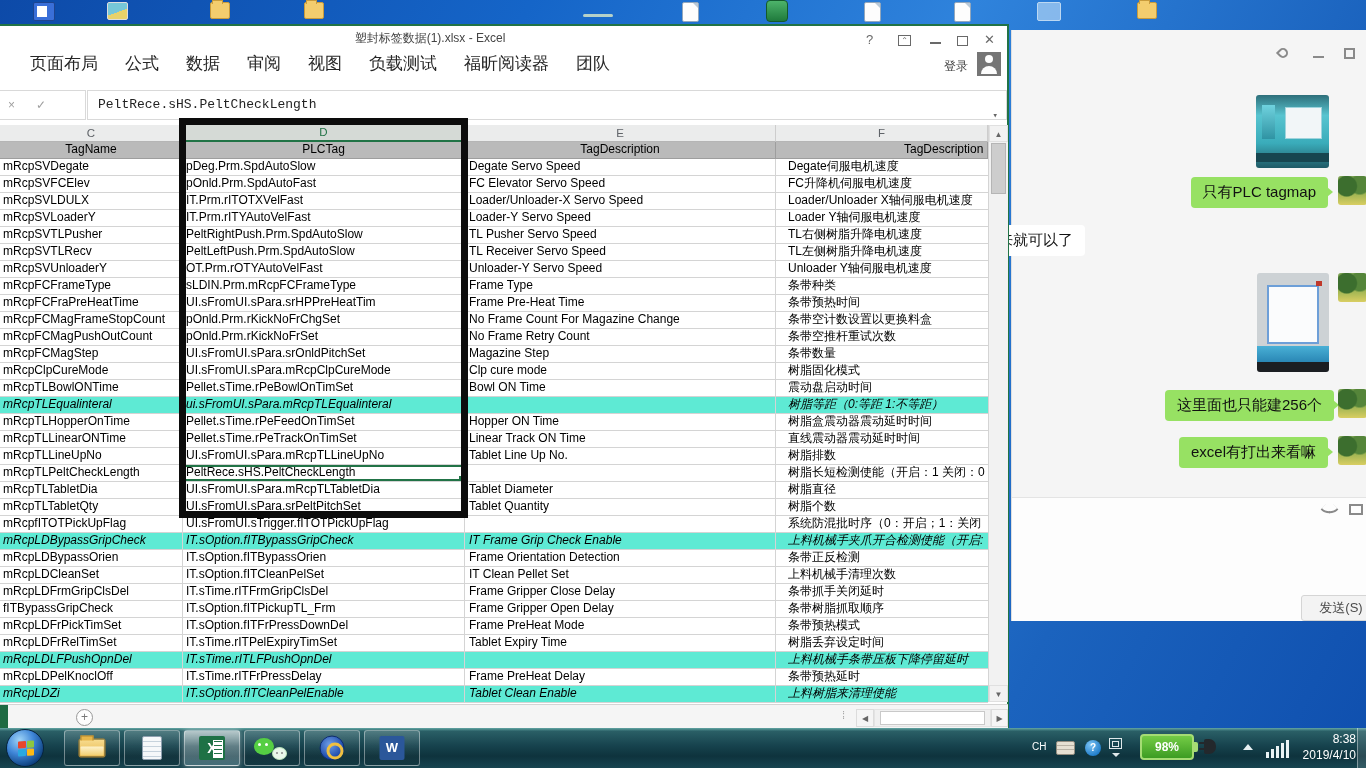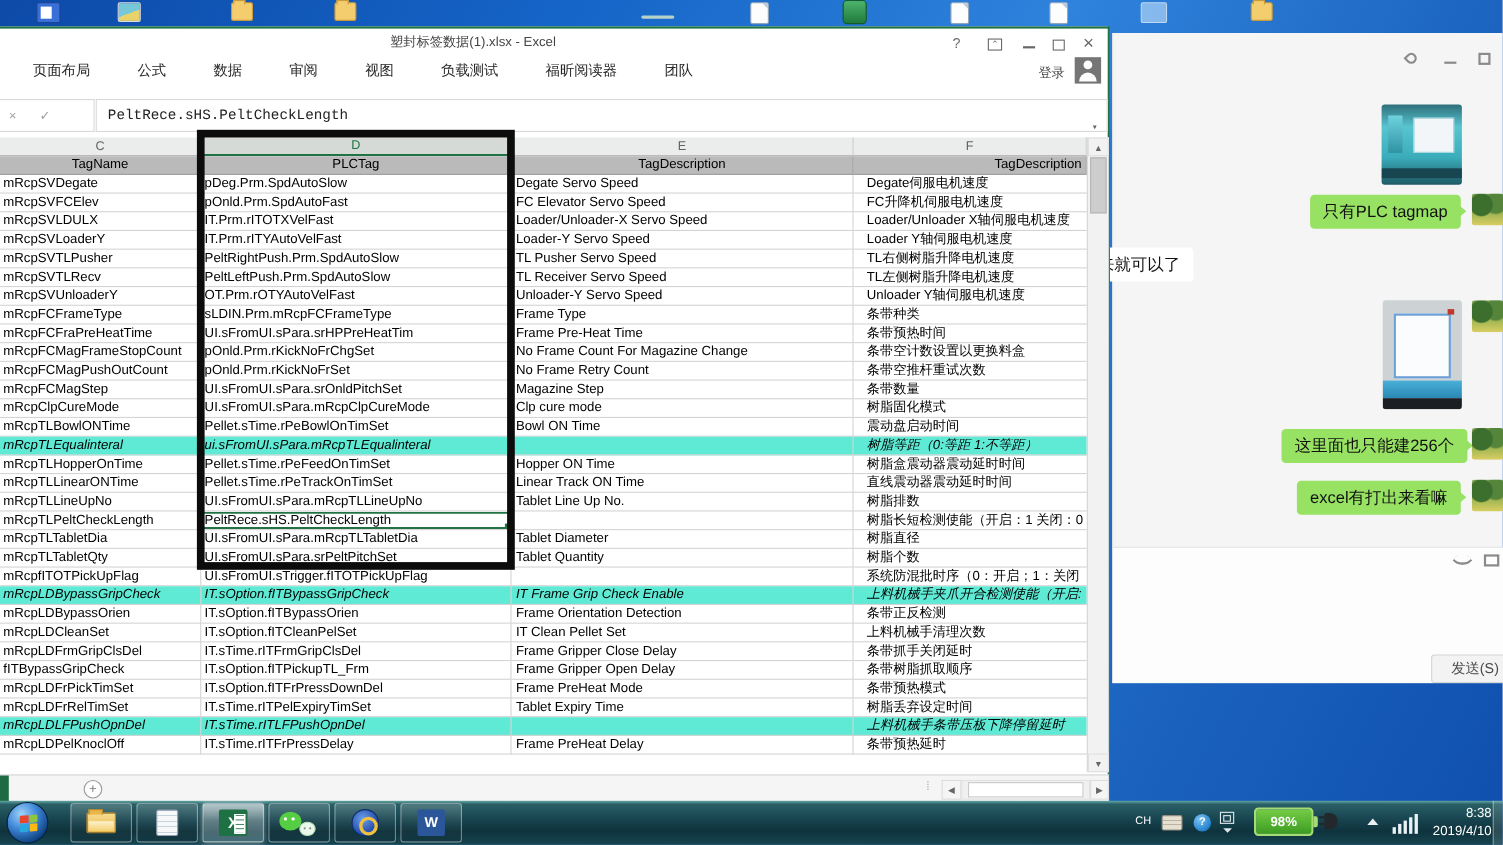--- a/index.html
+++ b/index.html
@@ -21,21 +21,21 @@
   .d-strip { width:30px; height:3px; top:14px; background:rgba(220,235,200,.8); }
 
   
   #excel { position:absolute; left:0; top:24px; width:1009px; height:704px; background:#fff;
     border-top:2px solid #217346; border-right:2px solid #217346; z-index:20; }
   .x-title { position:absolute; top:4px; left:280px; width:300px; text-align:center; font-size:12px; color:#444; }
   .x-ctrl { position:absolute; top:7px; color:#696969; font-size:13px; line-height:13px; }
   .x-ribbonopt { position:absolute; top:9px; left:898px; width:13px; height:11px; border:1px solid #696969; font-size:8px; color:#696969; text-align:center; line-height:9px; }
   .x-max { position:absolute; top:10px; left:957px; width:11px; height:10px; border:1px solid #696969; }
   .x-min { position:absolute; top:16px; left:930px; width:11px; height:2px; background:#696969; }
-  .x-tabs { position:absolute; top:26px; left:30px; height:24px; display:flex; gap:43px; align-items:center; font-size:13px; color:#262626; }
+  .x-tabs { position:absolute; top:26px; left:30px; height:24px; display:flex; gap:27px; align-items:flex-start; font-size:17px; color:#262626; }
   .x-signin { position:absolute; top:32px; left:944px; font-size:12px; color:#444; }
   .x-avatar { position:absolute; top:26px; left:977px; width:24px; height:24px; background:#757575; }
   .x-avatar::before { content:""; position:absolute; top:3px; left:8px; width:8px; height:8px; border-radius:50%; background:#fdfdfd; }
   .x-avatar::after { content:""; position:absolute; bottom:2px; left:4px; width:16px; height:8px; border-radius:8px 8px 0 0; background:#fdfdfd; }
   .x-fbar { position:absolute; top:64px; left:0; width:1009px; height:30px; }
   .x-fbtns { position:absolute; left:0; top:0; width:86px; height:30px; border:1px solid #d9d9d9; border-left:none; background:#fff; color:#a0a0a0; }
   .x-fbtns .fx { font-style:italic; font-family:"Liberation Serif",serif; color:#444;margin-left:41px; }
   .x-finput { position:absolute; left:87px; top:0; width:920px; height:30px; border:1px solid #d9d9d9; background:#fff;
     font-family:"Liberation Mono","DejaVu Sans Mono",monospace; font-size:13px; color:#222; line-height:28px; padding-left:10px; }
   .x-fdrop { position:absolute; right:8px; top:11px; color:#666; font-size:9px; }
@@ -425,20 +425,26 @@
         <div class="cell d">IT.sTime.rITLFPushOpnDel</div>
         <div class="cell e"></div>
         <div class="cell f">上料机械手条带压板下降停留延时</div>
       </div>
       <div class="xrow">
         <div class="cell c">mRcpLDPelKnoclOff</div>
         <div class="cell d">IT.sTime.rITFrPressDelay</div>
         <div class="cell e">Frame PreHeat Delay</div>
         <div class="cell f">条带预热延时</div>
       </div>
+      <div class="xrow hl">
+        <div class="cell c">mRcpLDZi</div>
+        <div class="cell d">IT.sOption.fITCleanPelEnable</div>
+        <div class="cell e">Tablet Clean Enable</div>
+        <div class="cell f">上料树脂来清理使能</div>
+      </div>
     </div>
 
   <div class="x-vscroll">
     <div class="arr" style="top:0">▲</div>
     <div class="x-vthumb"></div>
     <div class="arr" style="top:560px">▼</div>
   </div>
 
   <div class="x-sheetbar">
     <div class="x-sheettab"></div>

